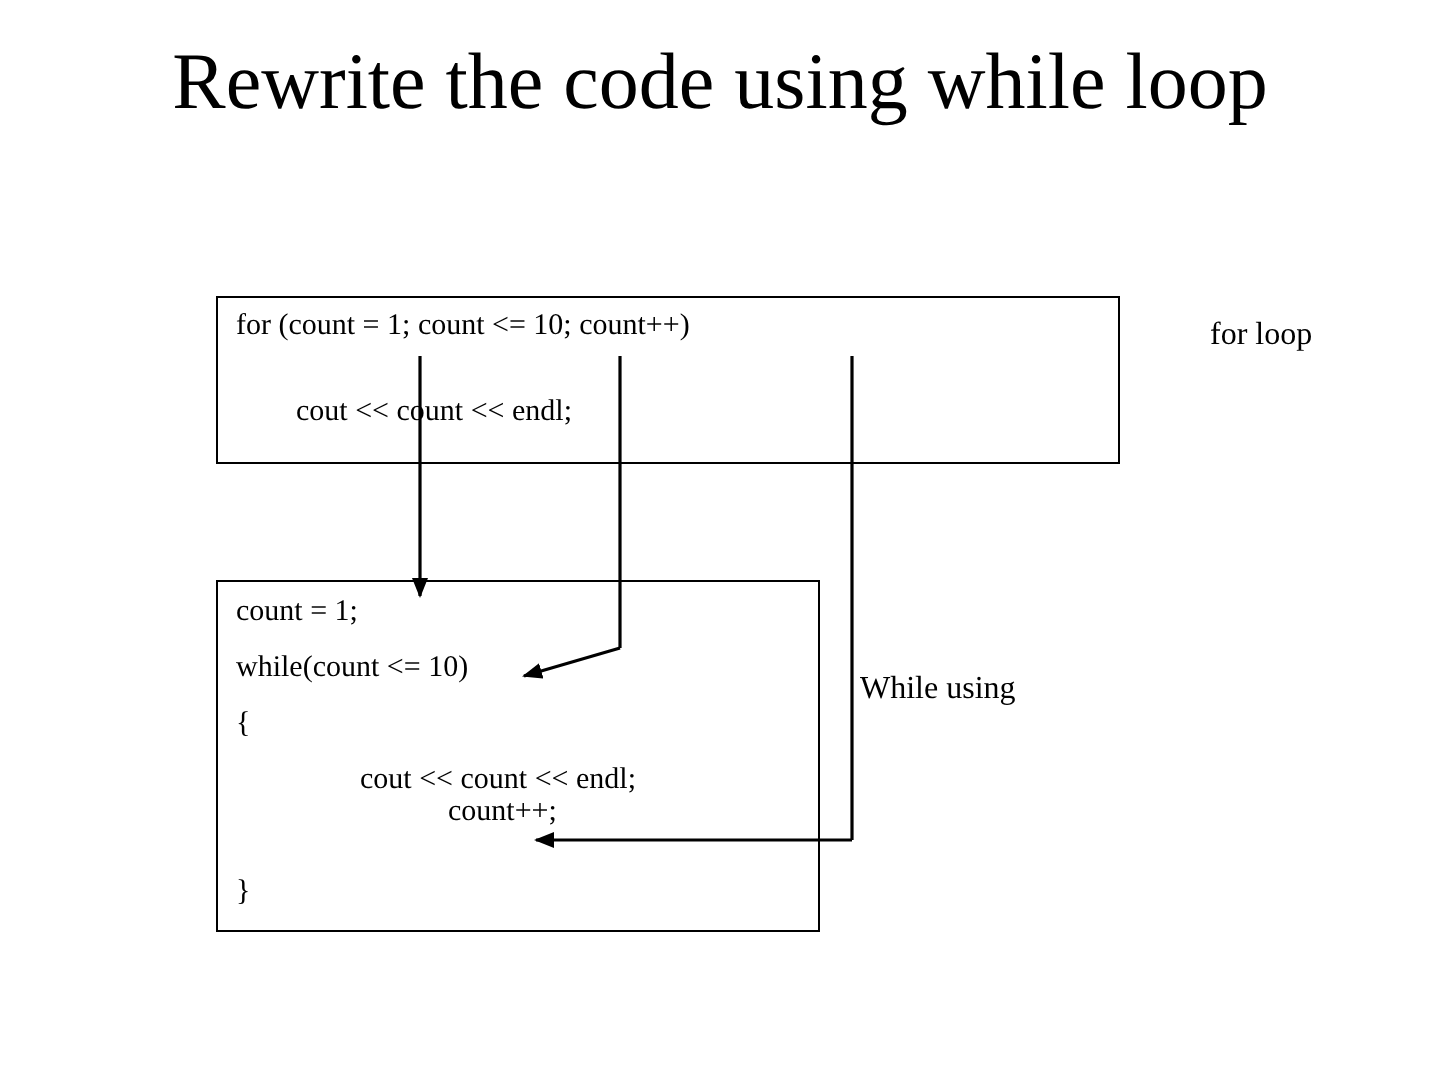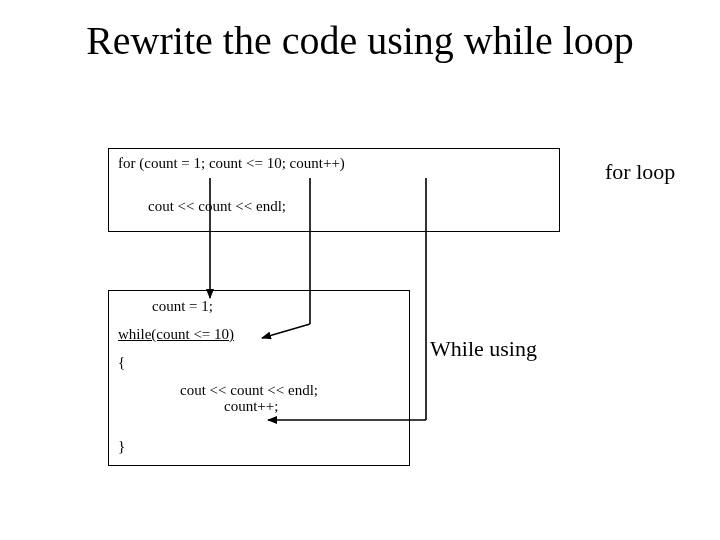--- a/index.html
+++ b/index.html
@@ -42,43 +42,43 @@
     width: 300px;
     height: 174px;
   }
   .code {
     position: absolute;
     font-size: 15px;
     white-space: pre;
   }
   .label {
     position: absolute;
-    font-size: 22px;
+    font-size: 16px;
   }
   svg.arrows {
     position: absolute;
     left: 0; top: 0;
     width: 720px; height: 540px;
     pointer-events: none;
   }
 </style>
 </head>
 <body>
 
 <div class="canvas">
 
   <div class="title">Rewrite the code using while loop</div>
 
   <div class="box box-top"></div>
   <div class="code" style="left:118px; top:155px;">for (count = 1; count &lt;= 10; count++)</div>
   <div class="code" style="left:148px; top:198px;">cout &lt;&lt; count &lt;&lt; endl;</div>
 
   <div class="box box-bottom"></div>
-  <div class="code" style="left:118px; top:298px;margin-left:34px;">count = 1;</div>
-  <div class="code" style="left:118px; top:326px;text-decoration:underline;">while(count &lt;= 10)</div>
+  <div class="code" style="left:118px; top:298px;">count = 1;</div>
+  <div class="code" style="left:118px; top:326px;">while(count &lt;= 10)</div>
   <div class="code" style="left:118px; top:354px;">{</div>
   <div class="code" style="left:180px; top:382px;">cout &lt;&lt; count &lt;&lt; endl;</div>
   <div class="code" style="left:180px; top:398px;margin-left:44px;">count++;</div>
   <div class="code" style="left:118px; top:438px;">}</div>
 
   <div class="label" style="left:605px; top:159px;">for loop</div>
   <div class="label" style="left:430px; top:336px;">While using</div>
 
   <svg class="arrows">
     <defs>

